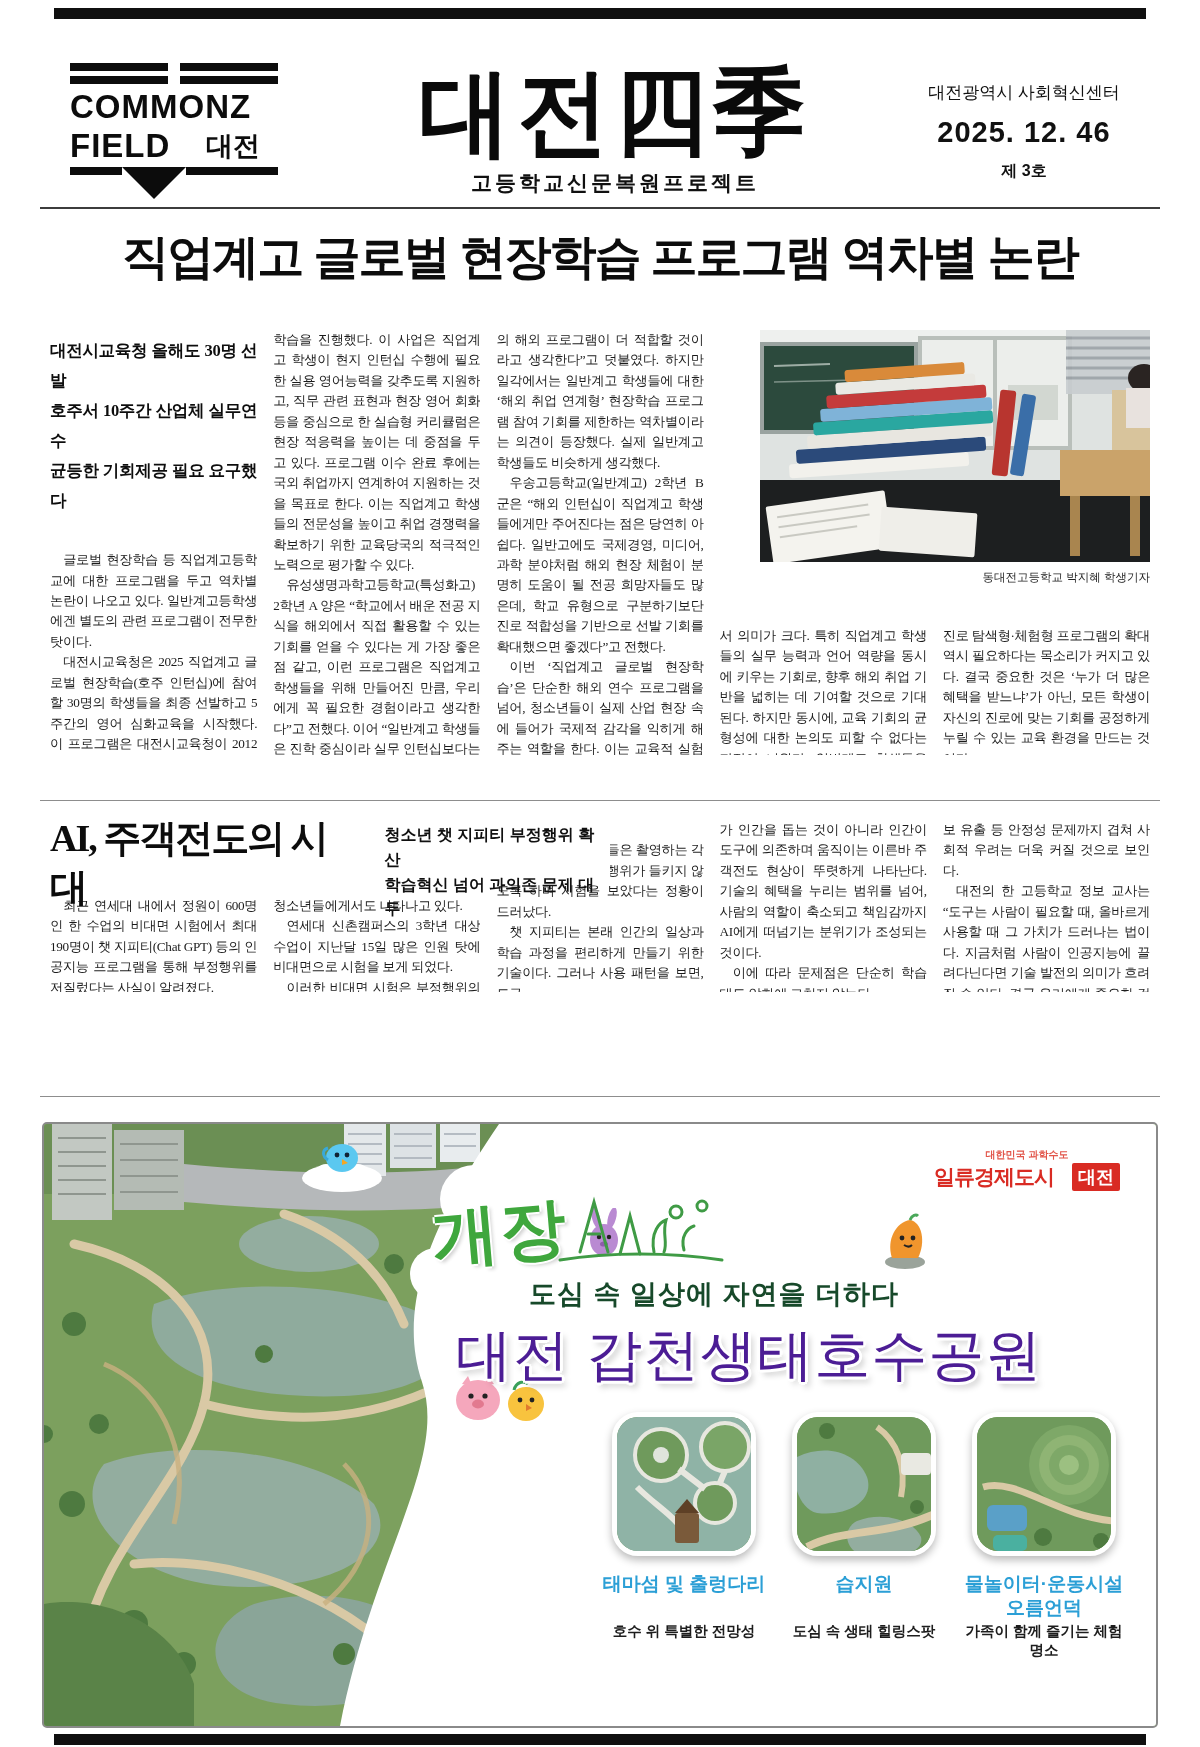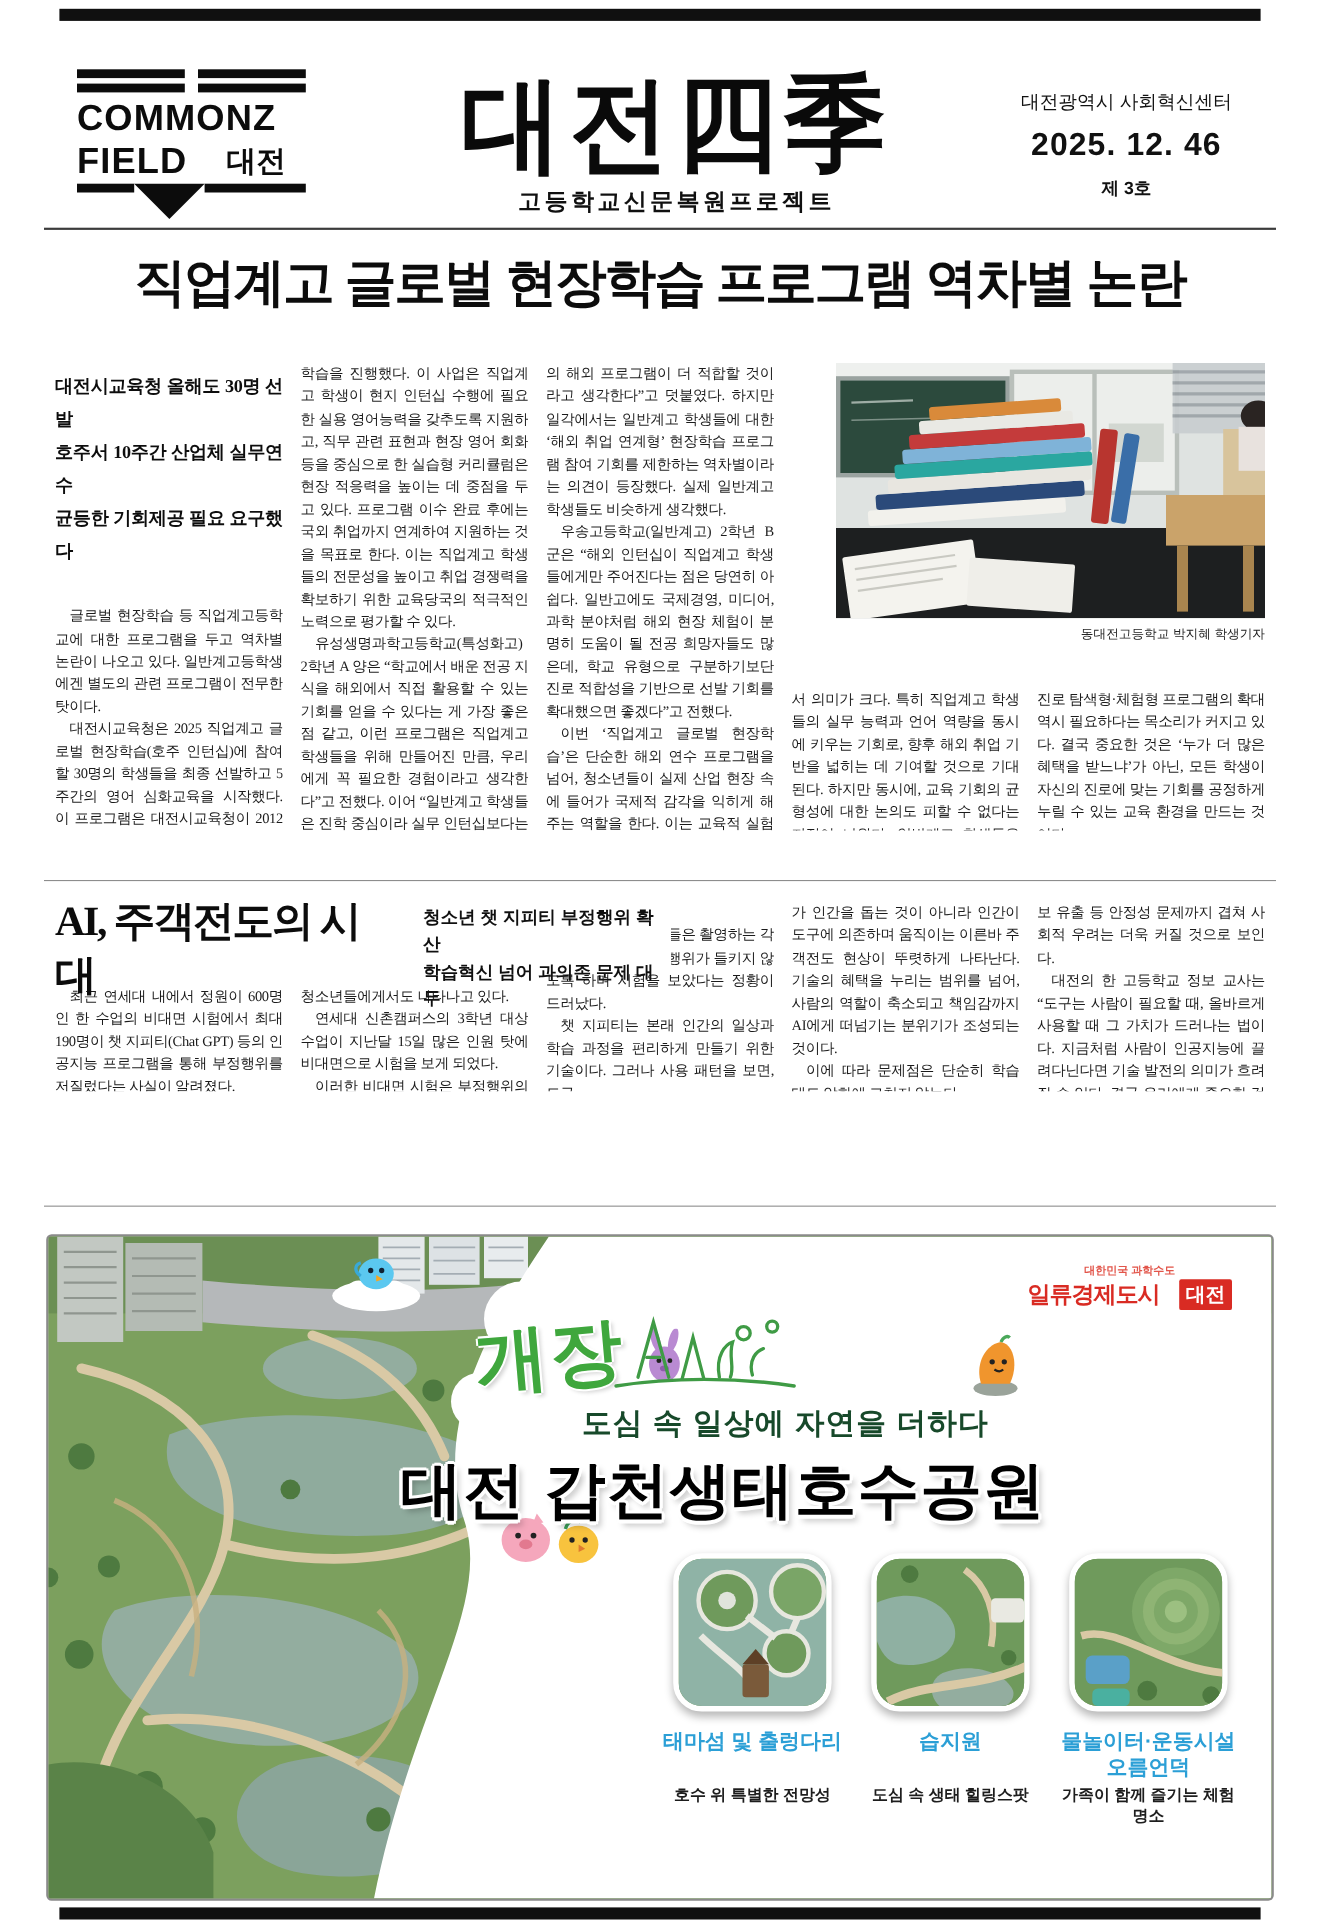--- a/index.html
+++ b/index.html
@@ -63,22 +63,22 @@
   .ad-brand-main { color:#d92b23; font-weight:900; font-size:21px; letter-spacing:-1px; }
   .ad-brand-box { background:#d92b23; color:#fff; font-weight:900; font-size:18px; padding:2px 6px; border-radius:2px; }
   .ad-open { position:absolute; left:388px; top:64px; font-size:66px; font-weight:900; color:#3fa73d;
     transform:rotate(-5deg); letter-spacing:2px;
     text-shadow:-2px 0 0 #fff, 2px 0 0 #fff, 0 -2px 0 #fff, 0 2px 0 #fff, 3px 3px 4px rgba(0,0,0,.18); }
   .ad-trees { position:absolute; left:506px; top:58px; }
   .ad-mascot-orange { position:absolute; left:836px; top:88px; }
   .ad-tagline { position:absolute; left:420px; top:152px; width:500px; text-align:center;
     font-size:27px; font-weight:900; color:#17492a; letter-spacing:1px;
     text-shadow:-1px 0 0 #fff,1px 0 0 #fff,0 1px 0 #fff,0 -1px 0 #fff; }
-  .ad-title { position:absolute; left:320px; top:194px; width:770px; 
-    font-size:56px; font-weight:700; color:#000000; letter-spacing:1px;
+  .ad-title { position:absolute; left:320px; top:194px; width:770px; text-align:center;
+    font-size:56px; font-weight:400; color:#4c1d95; letter-spacing:1px;
     text-shadow:-3px 0 0 #fff,3px 0 0 #fff,0 -3px 0 #fff,0 3px 0 #fff,-2px -2px 0 #fff,2px 2px 0 #fff,-2px 2px 0 #fff,2px -2px 0 #fff,4px 5px 6px rgba(0,0,0,.25); }
   .ad-features { position:absolute; left:556px; top:288px; width:528px; display:flex; gap:14px; justify-content:center; }
   .feat { width:166px; text-align:center; }
   .feat-img { width:144px; height:144px; margin:0 auto; border-radius:26px; border:5px solid #fff;
     overflow:hidden; box-shadow:0 4px 8px rgba(0,0,0,.28); background:#6f9a5c; }
   .feat-img svg { display:block; }
   .feat-label { margin-top:16px; color:#2b9fd6; font-weight:900; font-size:19px; line-height:1.25; height:50px;
     display:flex; align-items:flex-start; justify-content:center;
     text-shadow:-1px 0 0 #fff,1px 0 0 #fff,0 1px 0 #fff,0 -1px 0 #fff; }
   .feat-desc { font-size:14.5px; font-weight:700; color:#1d1d1d; }

